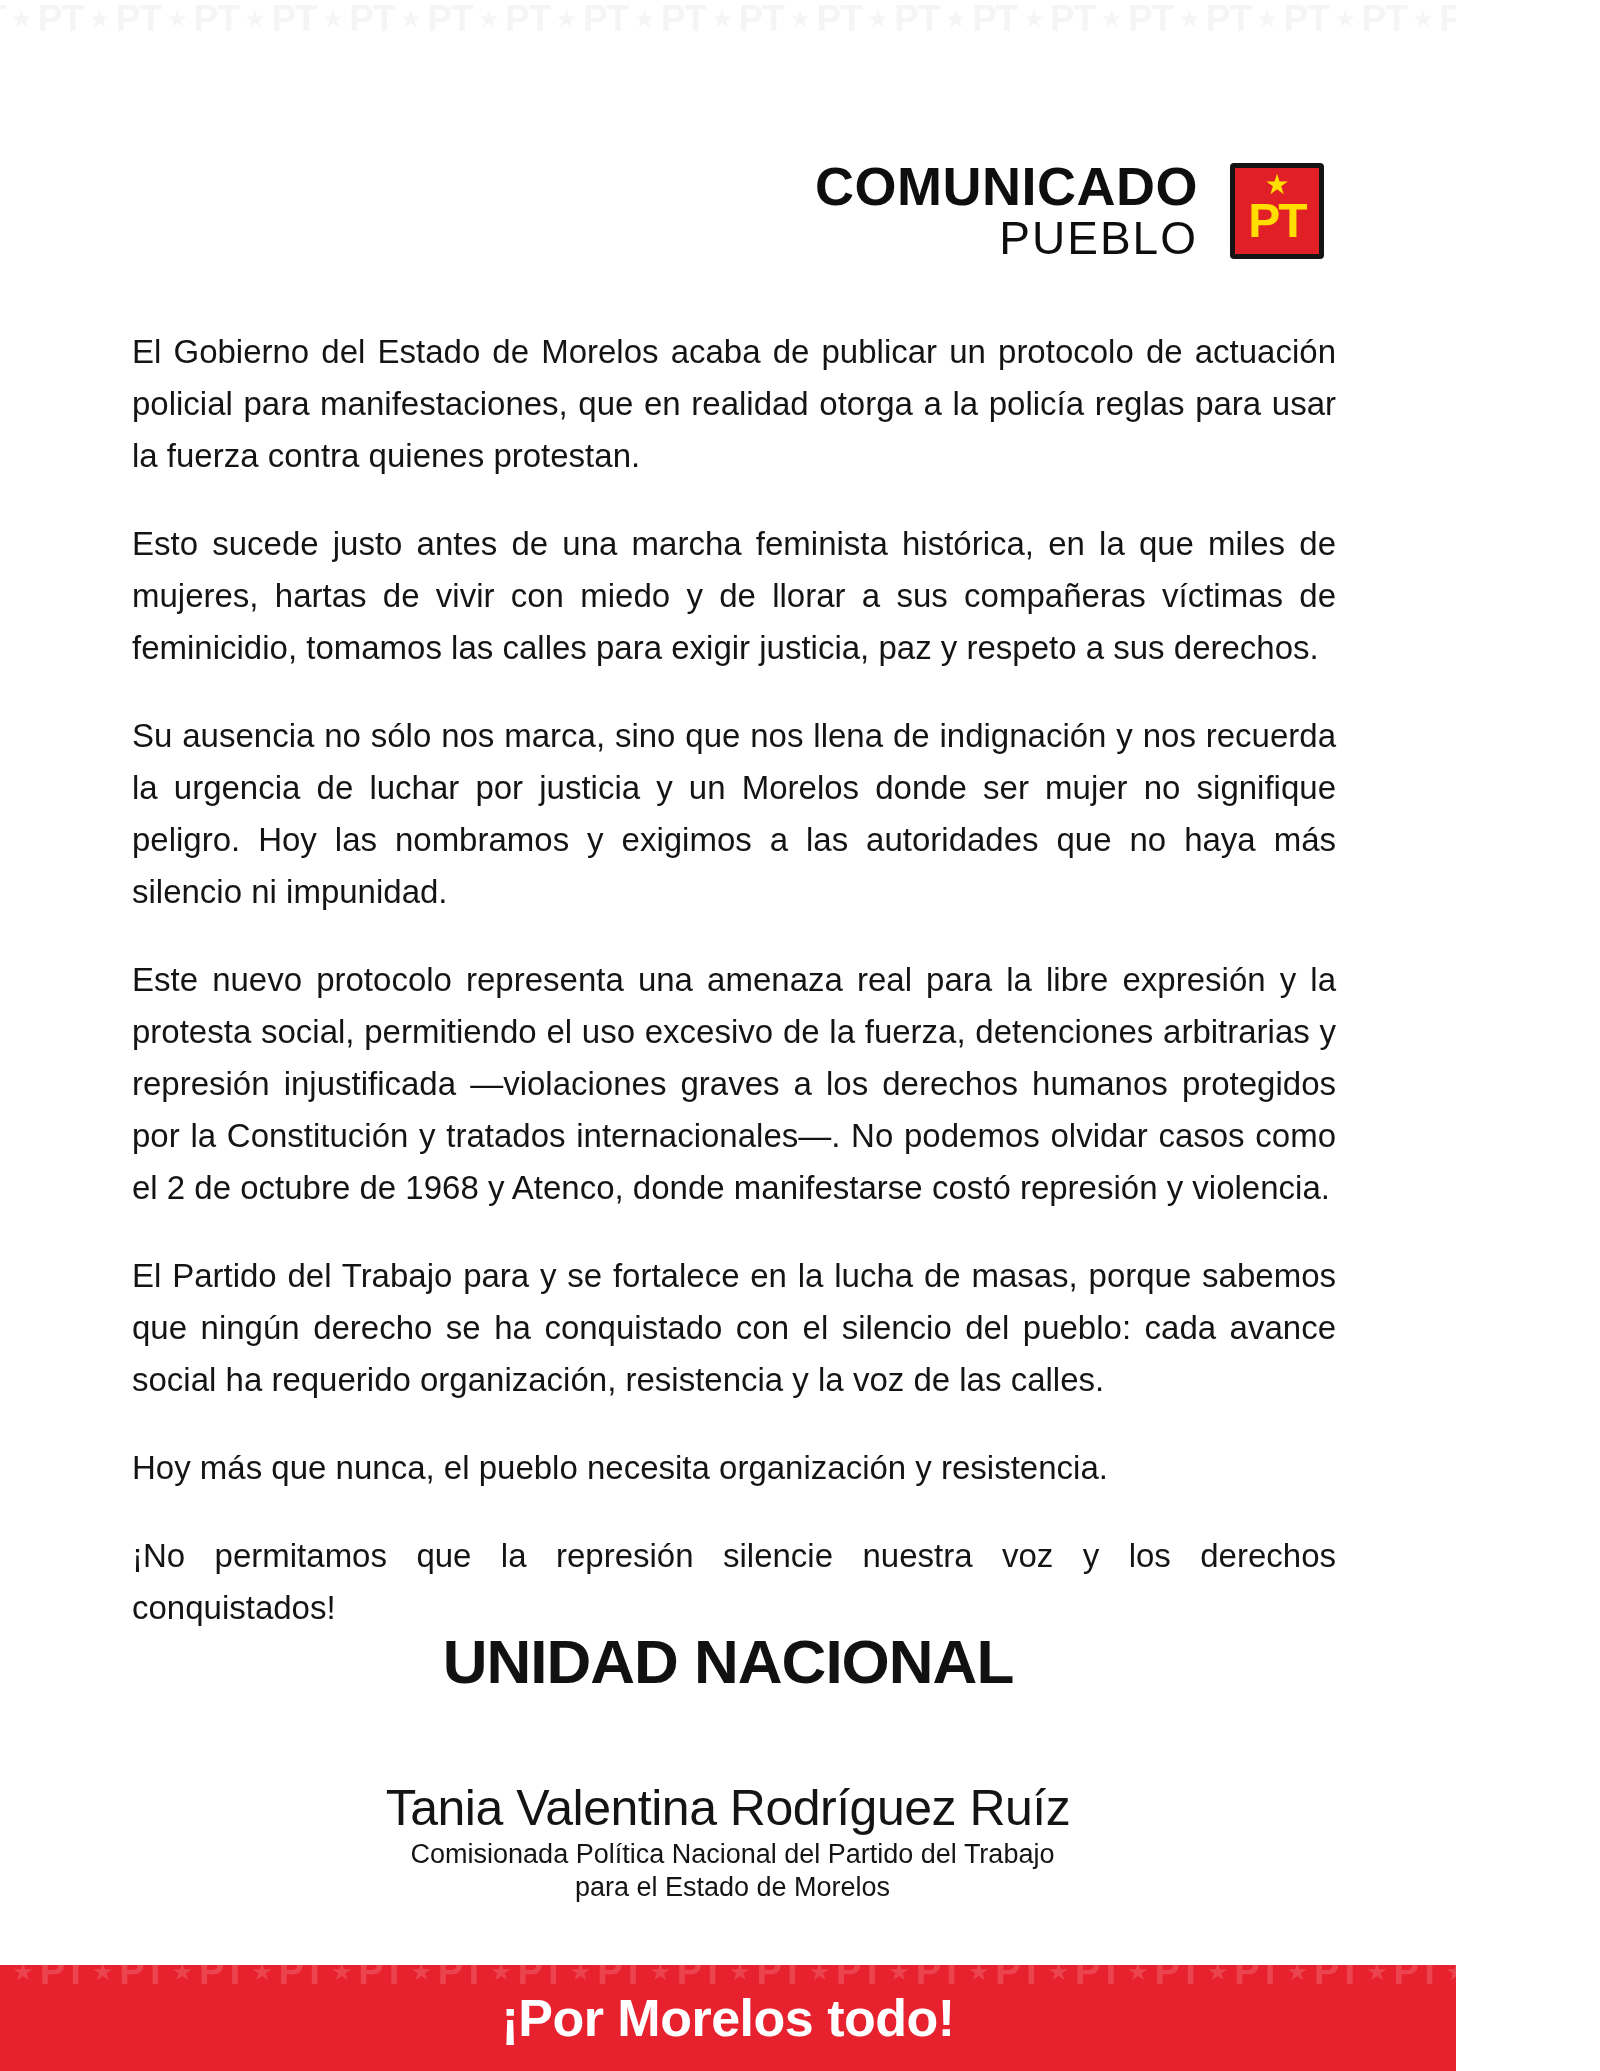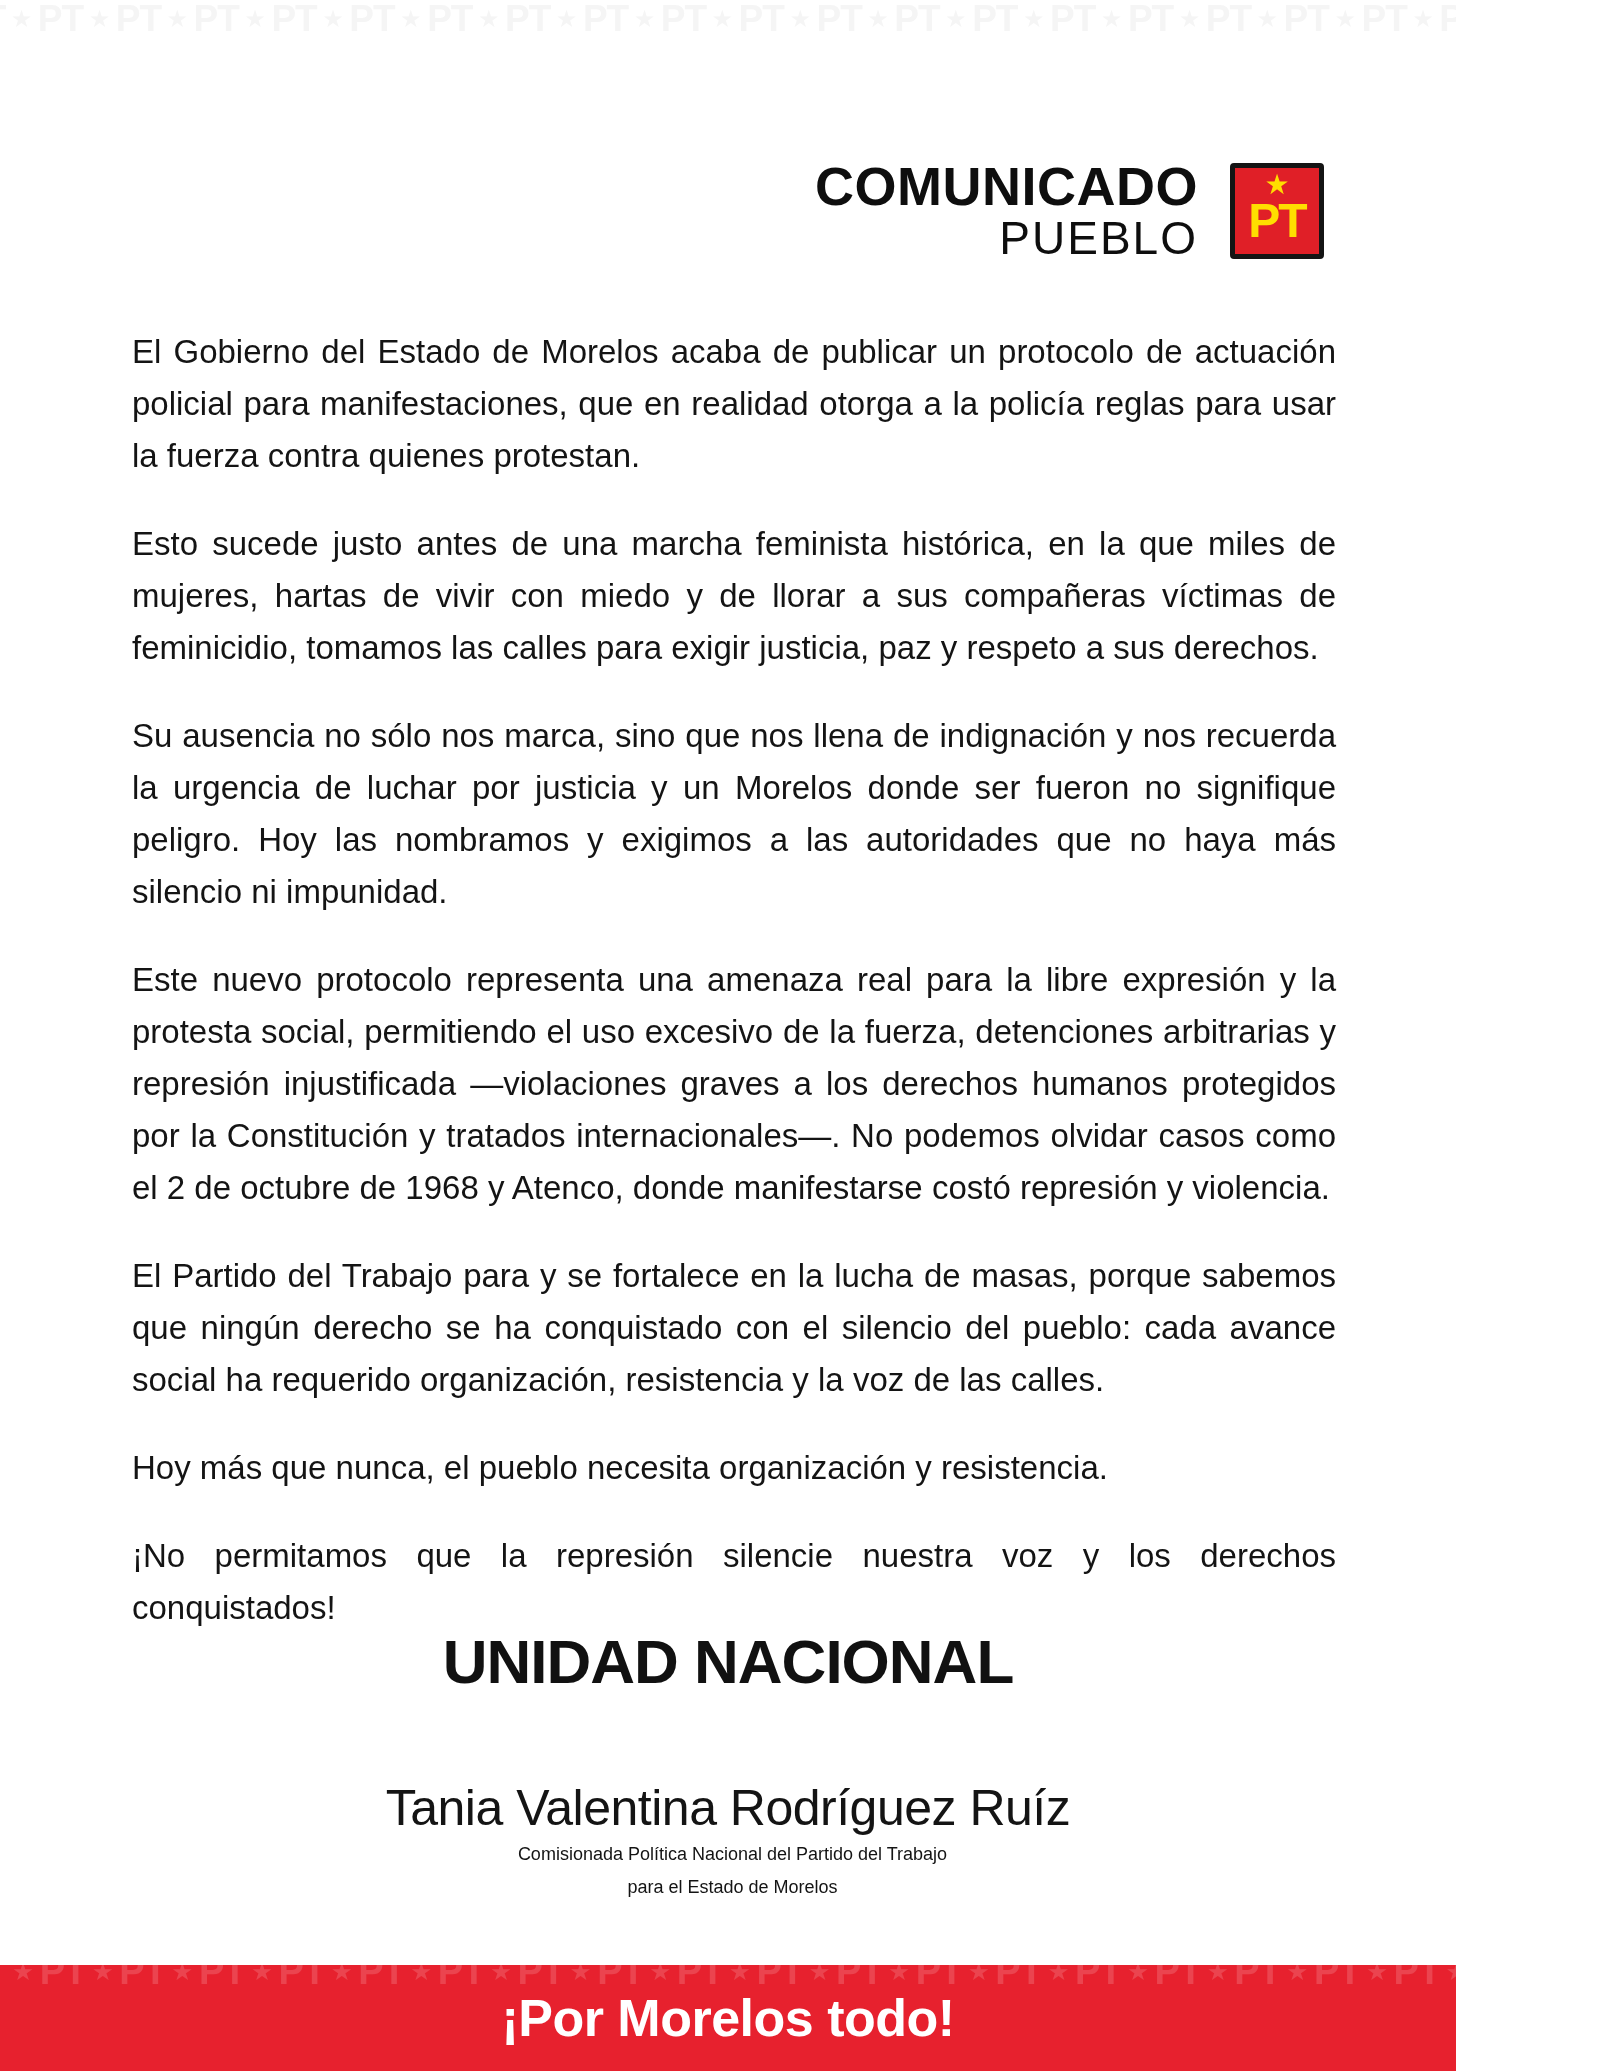--- a/index.html
+++ b/index.html
@@ -68,21 +68,21 @@
   .slogan-line1{font-size:62px;font-weight:bold;letter-spacing:-1px;line-height:48px;}
   .slogan-line2{font-size:33px;font-weight:bold;letter-spacing:-0.5px;line-height:34px;margin-top:4px;}
   
   .signature{
     position:absolute;
     top:1786px;left:0;right:0;
     text-align:center;
     color:#141414;
   }
   .sig-name{font-size:50px;font-weight:normal;letter-spacing:-0.5px;line-height:44px;}
-  .sig-role{font-size:18px;line-height:33px;padding-left:9px;}
+  .sig-role{font-size:27px;line-height:33px;padding-left:9px;}
   .sig-role.first{margin-top:8px;}
   
   .footer{
     position:absolute;
     left:0;right:0;bottom:0;
     height:106px;
     background:#e7212e;
     overflow:hidden;
     z-index:2;
   }
@@ -122,21 +122,21 @@
       </div>
       <div class="pt-logo">
         <span class="logo-star">★</span>
         <span class="logo-text">PT</span>
       </div>
     </div>
 
     <div class="body-text">
       <p>El Gobierno del Estado de Morelos acaba de publicar un protocolo de actuación policial para manifestaciones, que en realidad otorga a la policía reglas para usar la fuerza contra quienes protestan.</p>
       <p>Esto sucede justo antes de una marcha feminista histórica, en la que miles de mujeres, hartas de vivir con miedo y de llorar a sus compañeras víctimas de feminicidio, tomamos las calles para exigir justicia, paz y respeto a sus derechos.</p>
-      <p>Su ausencia no sólo nos marca, sino que nos llena de indignación y nos recuerda la urgencia de luchar por justicia y un Morelos donde ser fueron no signifique peligro. Hoy las nombramos y exigimos a las autoridades que no haya más silencio ni impunidad.</p>
+      <p>Su ausencia no sólo nos marca, sino que nos llena de indignación y nos recuerda la urgencia de luchar por justicia y un Morelos donde ser mujer no signifique peligro. Hoy las nombramos y exigimos a las autoridades que no haya más silencio ni impunidad.</p>
       <p>Este nuevo protocolo representa una amenaza real para la libre expresión y la protesta social, permitiendo el uso excesivo de la fuerza, detenciones arbitrarias y represión injustificada —violaciones graves a los derechos humanos protegidos por la Constitución y tratados internacionales—. No podemos olvidar casos como el 2 de octubre de 1968 y Atenco, donde manifestarse costó represión y violencia.</p>
       <p>El Partido del Trabajo para y se fortalece en la lucha de masas, porque sabemos que ningún derecho se ha conquistado con el silencio del pueblo: cada avance social ha requerido organización, resistencia y la voz de las calles.</p>
       <p>Hoy más que nunca, el pueblo necesita organización y resistencia.</p>
       <p>¡No permitamos que la represión silencie nuestra voz y los derechos conquistados!</p>
     </div>
 
     <div class="slogan">
       <div class="slogan-line1">UNIDAD NACIONAL</div>
     </div>
 

